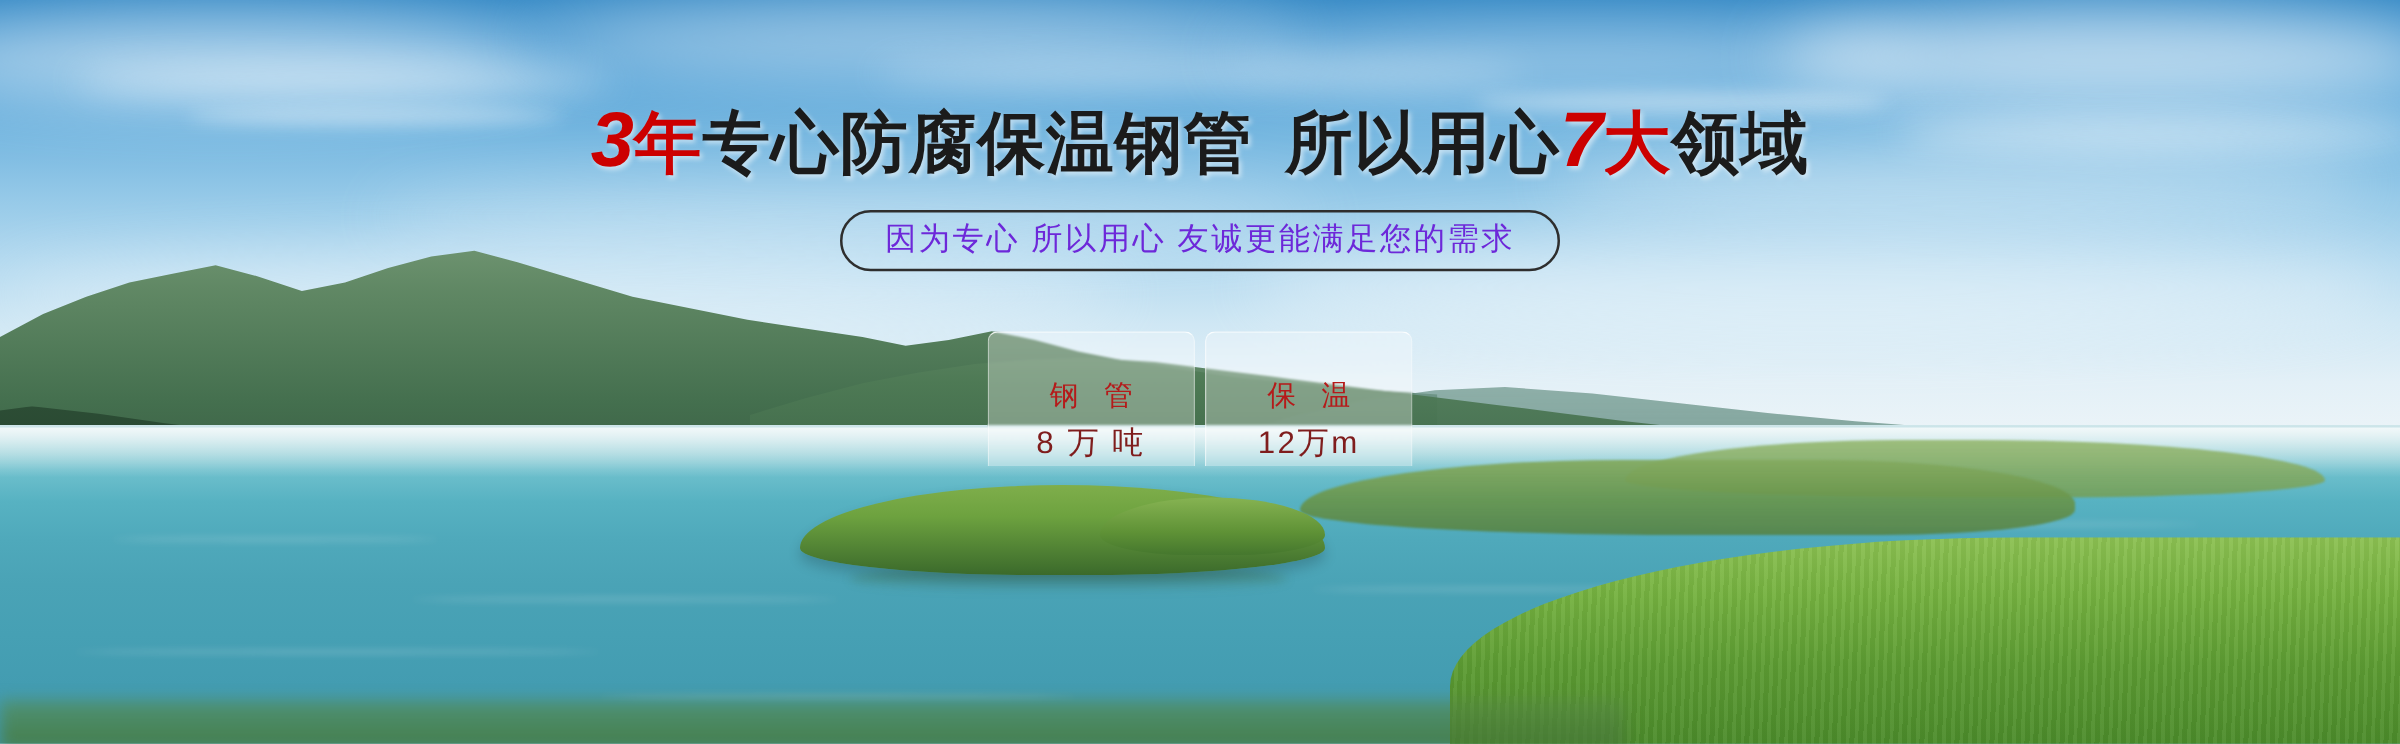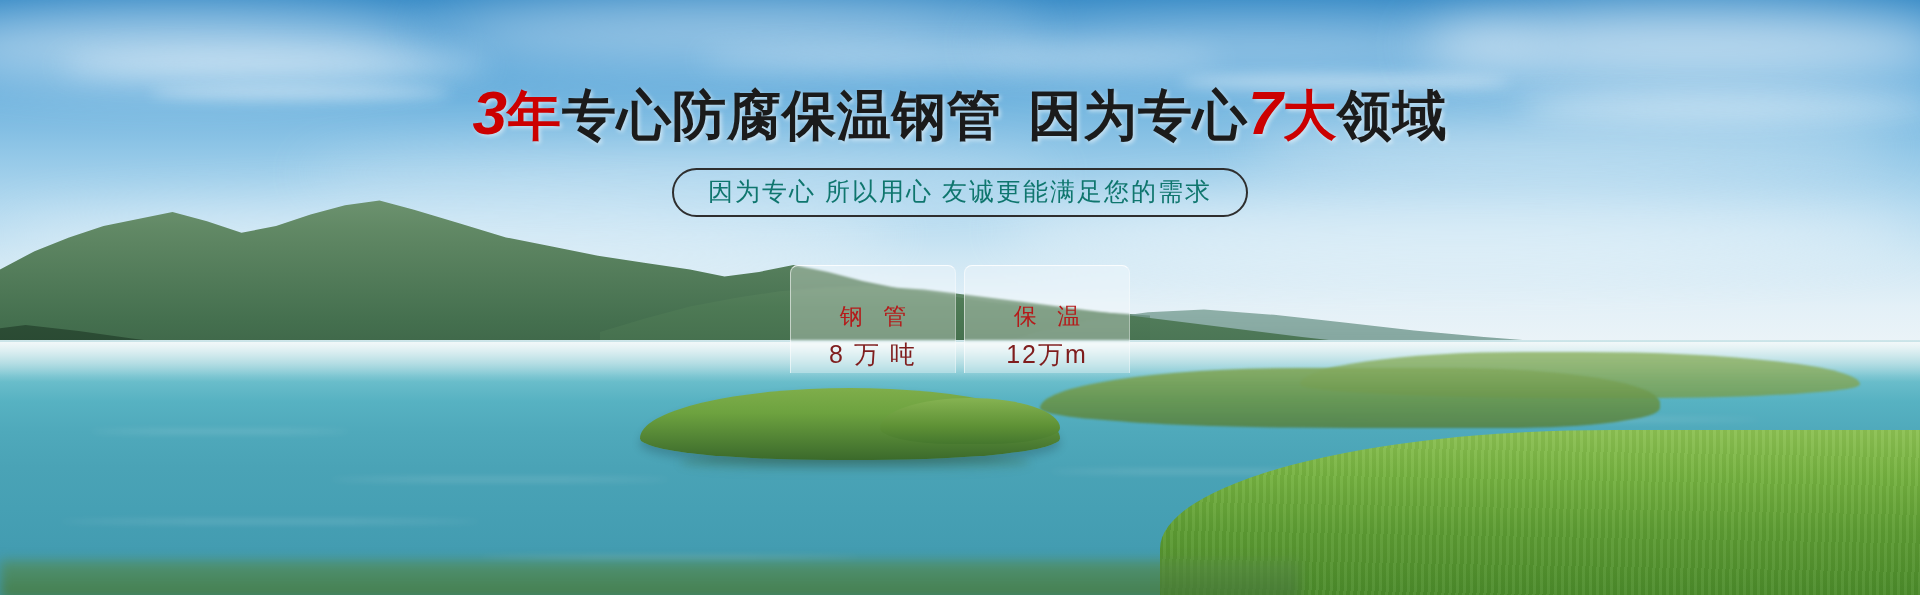--- a/index.html
+++ b/index.html
@@ -184,21 +184,21 @@
   .subtitle-wrap {
     position:absolute; left:0; top:168px; width:1920px;
     text-align:center;
   }
   .subtitle {
     display:inline-block;
     border:2px solid #2e2e2e;
     border-radius:26px;
     padding:8px 34px 9px;
     font-size:25px;
-    color:#0f766e;
+    color:#6d28d9;
     letter-spacing:2px;
     line-height:1.1;
     background:transparent;
     white-space:nowrap;
   }
 
   
   .cards {
     position:absolute; left:0; top:265px; width:1920px;
     display:flex;
@@ -279,21 +279,21 @@
   <div class="ripple" style="left:1340px; top:418px; width:420px;"></div>
 
   <div class="marsh2"></div>
   <div class="marsh"></div>
   <div class="island-refl"></div>
   <div class="island"></div>
   <div class="island2"></div>
   <div class="grass-fg"></div>
   <div class="bank"></div>
 
-  <div class="headline"><span class="num">3</span><span class="red">年</span><span>专心防腐保温钢管</span><span class="gap"></span><span>因为专心</span><span class="num">7</span><span class="red">大</span><span>领域</span></div>
+  <div class="headline"><span class="num">3</span><span class="red">年</span><span>专心防腐保温钢管</span><span class="gap"></span><span>所以用心</span><span class="num">7</span><span class="red">大</span><span>领域</span></div>
 
   <div class="subtitle-wrap">
     <div class="subtitle">因为专心 所以用心  友诚更能满足您的需求</div>
   </div>
 
   <div class="cards">
 
     <div class="card">
       <div class="card-title">钢 管</div>
       <div class="card-value"><span>8 万 吨</span></div>

